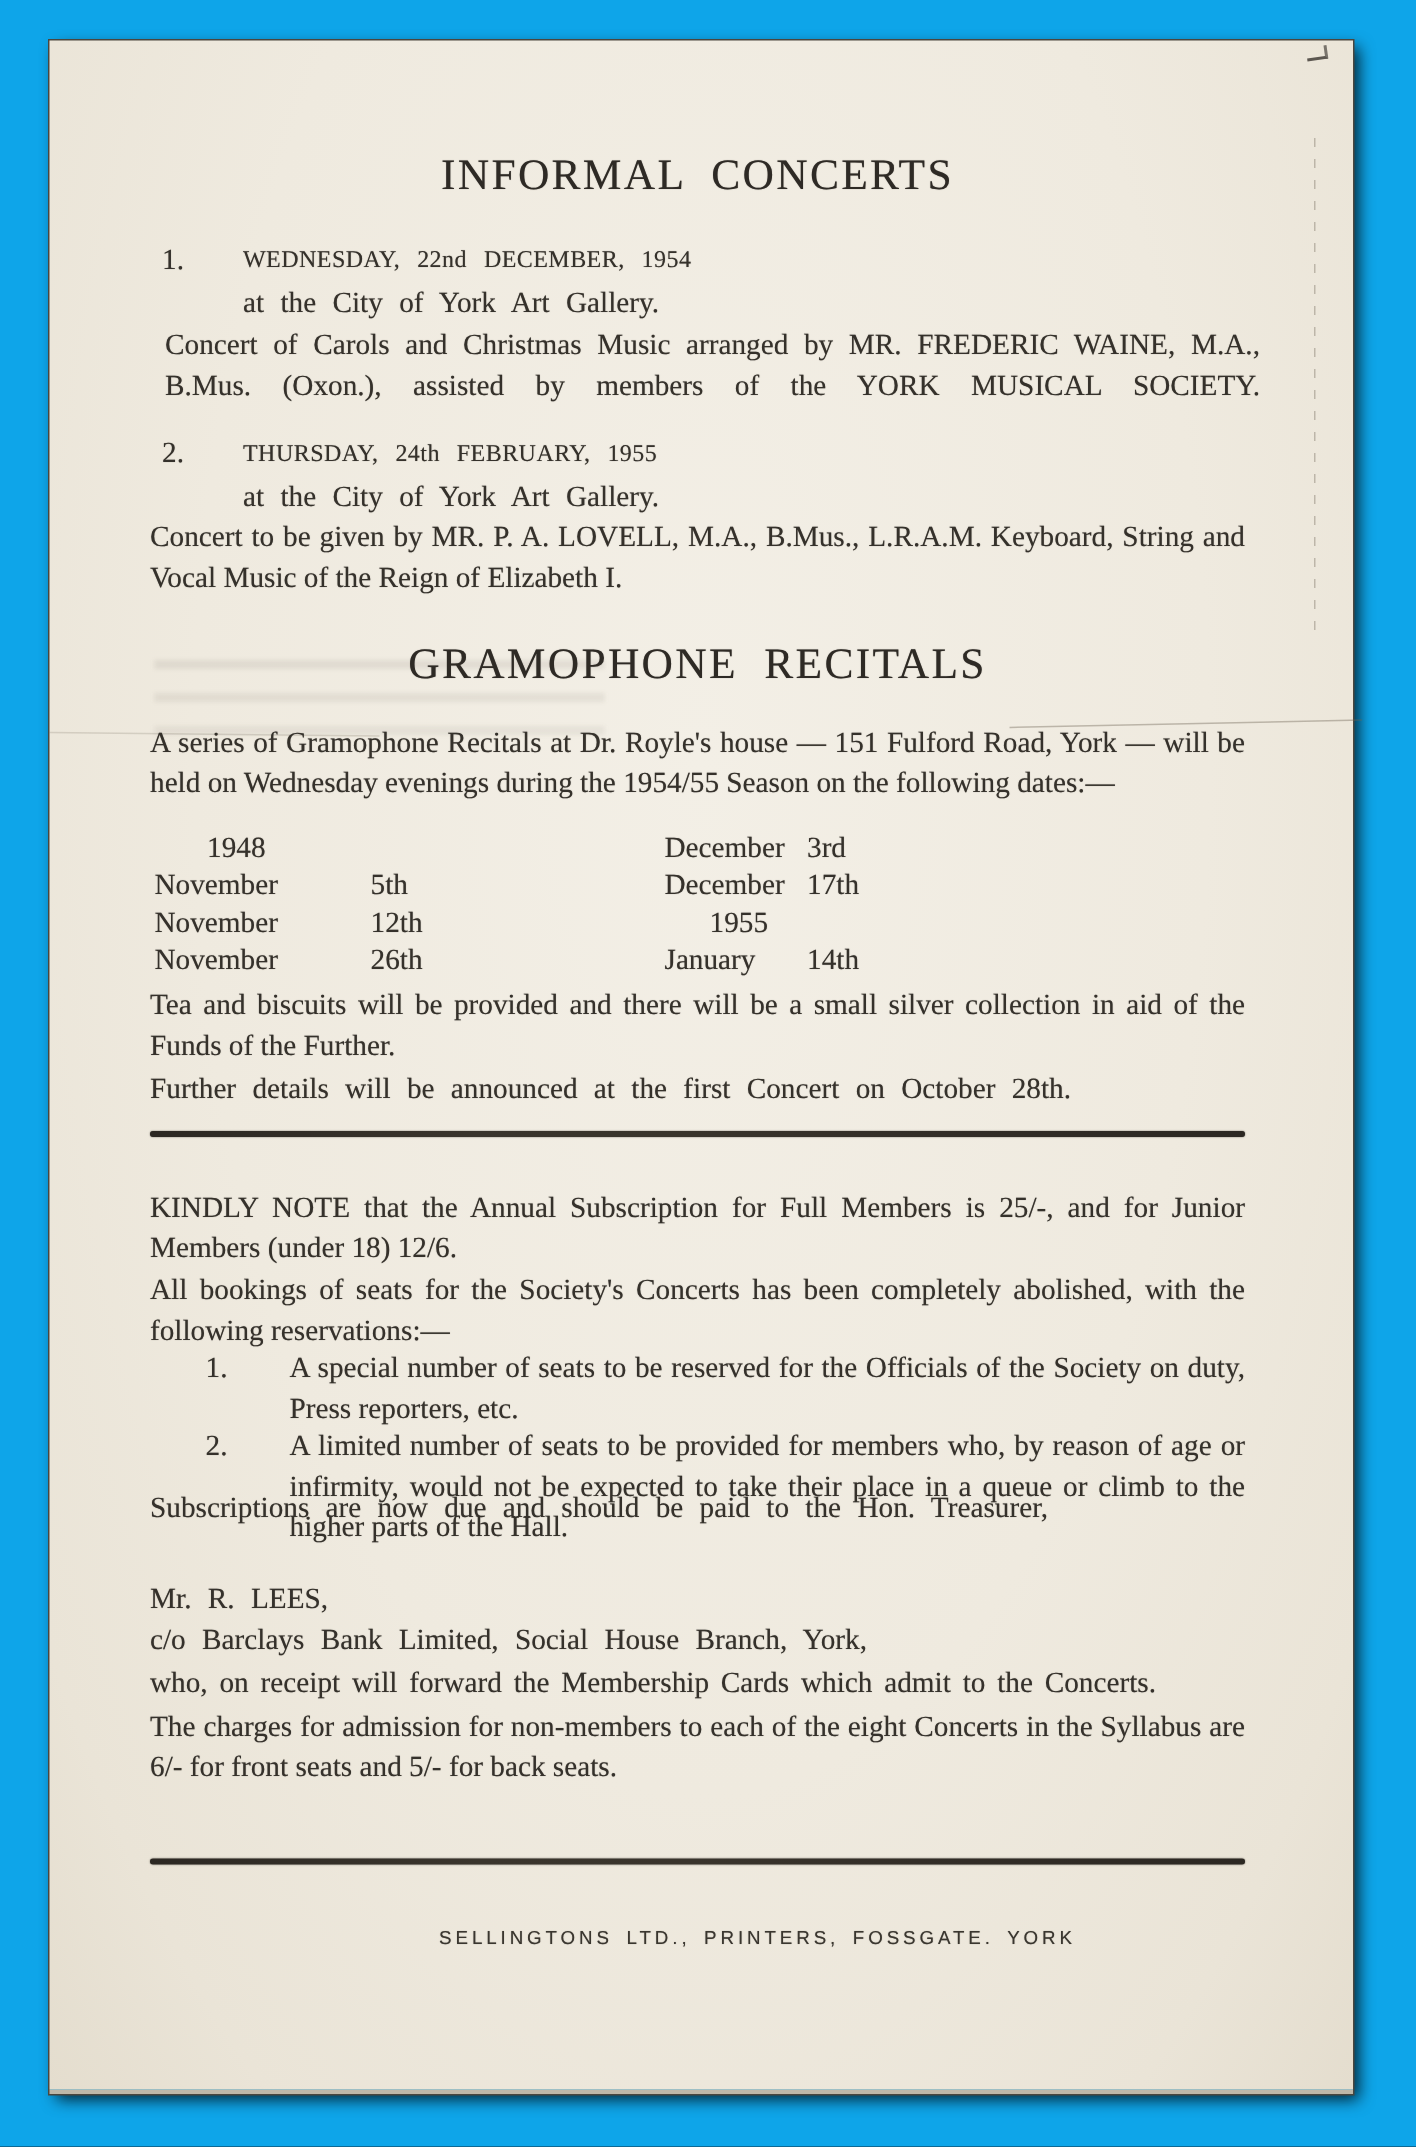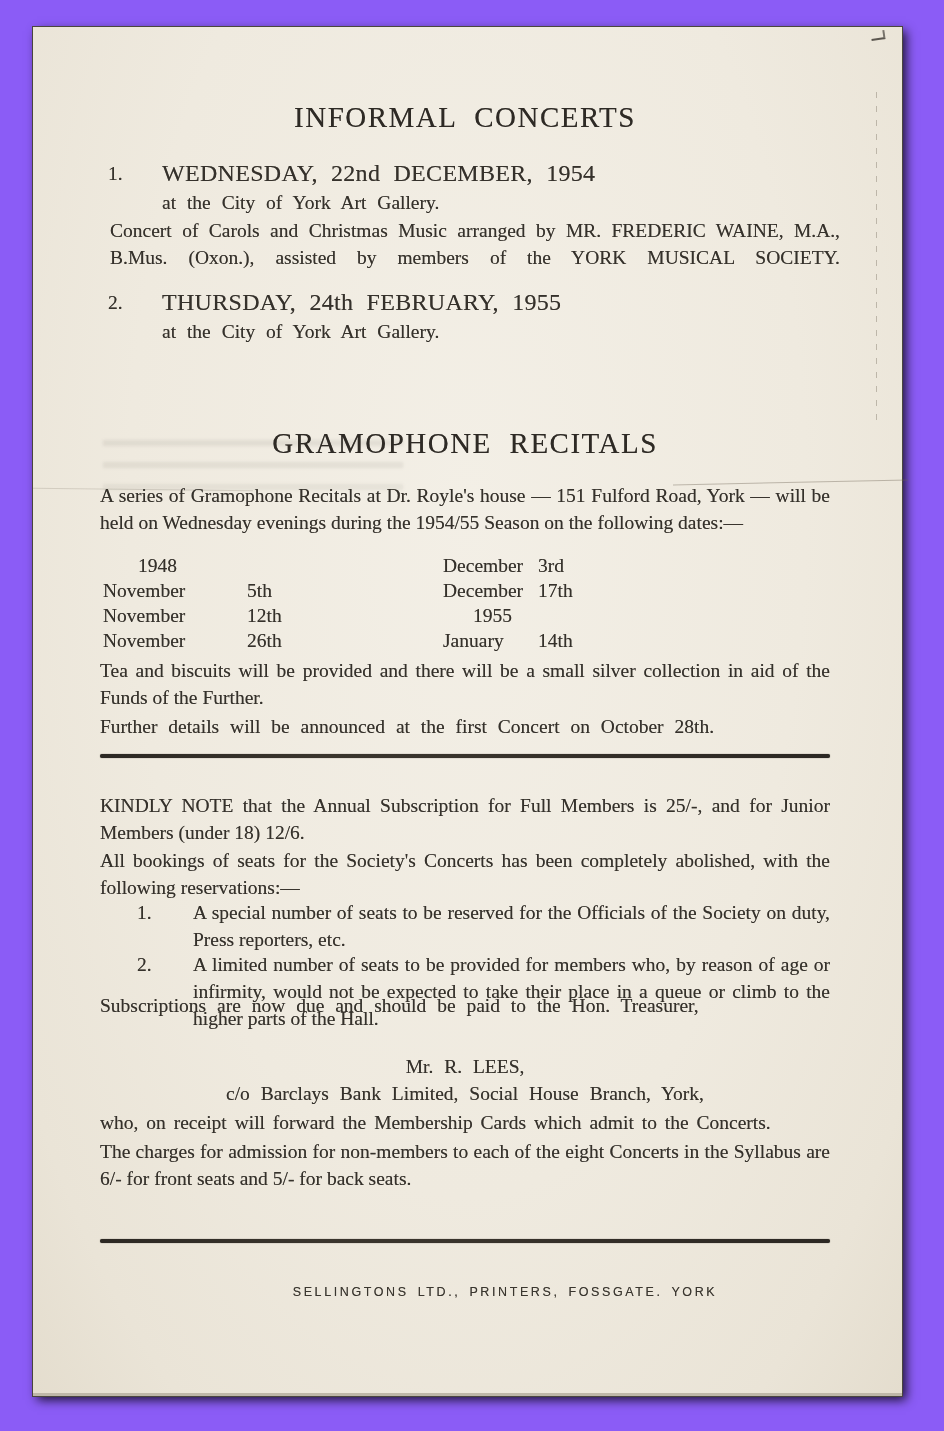--- a/index.html
+++ b/index.html
@@ -3,21 +3,21 @@
 <meta charset="utf-8">
 <style>
   html,body{margin:0;padding:0;}
   body{
     width:944px;height:1431px;
     background:#0a0908;
     position:relative;
     overflow:hidden;
     font-family:"Liberation Serif", serif;
   }
-  .stage{position:absolute;inset:0;background:#8b5cf6;}
+  .stage{position:absolute;inset:0;background:#0ea5e9;}
   .paper{
     position:absolute;
     left:33px;top:27px;width:869px;height:1366px;
     background:
       radial-gradient(ellipse at 50% 35%, #f3efe6 0%, #efeadf 55%, #eae4d7 85%, #e4ddce 100%);
     box-shadow:0 0 0 1px #4a463e, 4px 4px 10px rgba(0,0,0,0.8);
     border-bottom:3px solid #beb7a8;
   }
   .content{
     position:absolute;left:67px;top:0;width:730px;height:100%;
@@ -28,28 +28,28 @@
   }
   .block{position:absolute;left:0;width:730px;}
   .doc-title{
     font-size:29px;line-height:32px;font-weight:400;
     letter-spacing:1.5px;word-spacing:9px;
     text-align:center;color:#2e2a25;margin:0;
   }
   .concert-head{line-height:29px;}
   .concert-head .num{position:absolute;left:8px;top:0;}
   .concert-head .lines{padding-left:62px;}
-  .concert-head .date-line{font-size:24px;word-spacing:7px;letter-spacing:0.3px;}
+  .concert-head .date-line{font-size:16px;word-spacing:7px;letter-spacing:0.3px;}
   .concert-head .venue-line{word-spacing:6px;}
   p.body{margin:0;}
   .just{text-align:justify;}
   .just-all{text-align:justify;text-align-last:justify;}
   .ws{word-spacing:6px;}
   .ws-sm{word-spacing:3px;}
-  .centered{text-align:center;word-spacing:6px;}
+  .centered{text-align:left;word-spacing:6px;}
   .date-table .col{position:absolute;top:0;}
   .date-table .col-left{left:3px;width:330px;}
   .date-table .col-right{left:343px;width:330px;}
   .date-row{display:flex;height:25px;line-height:25px;}
   .col-left .month{width:144px;}
   .col-right .month{width:95px;}
   .year-row{height:25px;line-height:25px;}
   .col-left .year-row{padding-left:35px;}
   .col-right .year-row{padding-left:30px;}
   .res-item{line-height:27px;}
@@ -121,20 +121,21 @@
       <p class="block body just-all" style="top:190px;margin-left:10px;">Concert of Carols and Christmas Music arranged by MR. FREDERIC WAINE, M.A., B.Mus. (Oxon.), assisted by members of the YORK MUSICAL SOCIETY.</p>
 
       <div class="block concert-head" style="top:261px;">
         <span class="num">2.</span>
         <div class="lines">
           <div class="date-line">THURSDAY, 24th FEBRUARY, 1955</div>
           <div class="venue-line">at the City of York Art Gallery.</div>
         </div>
       </div>
 
+      <p class="block body just" style="top:318px;">Concert to be given by MR. P. A. LOVELL, M.A., B.Mus., L.R.A.M. Keyboard, String and Vocal Music of the Reign of Elizabeth I.</p>
 
       <h1 class="block doc-title" style="top:400px;">GRAMOPHONE RECITALS</h1>
 
       <p class="block body just" style="top:455px;">A series of Gramophone Recitals at Dr. Royle's house — 151 Fulford Road, York — will be held on Wednesday evenings during the 1954/55 Season on the following dates:—</p>
 
       <div class="block date-table" style="top:526px;height:105px;">
         <div class="col col-left">
           <div class="year-row">1948</div>
           <div class="date-row">
             <span class="month">November</span>

